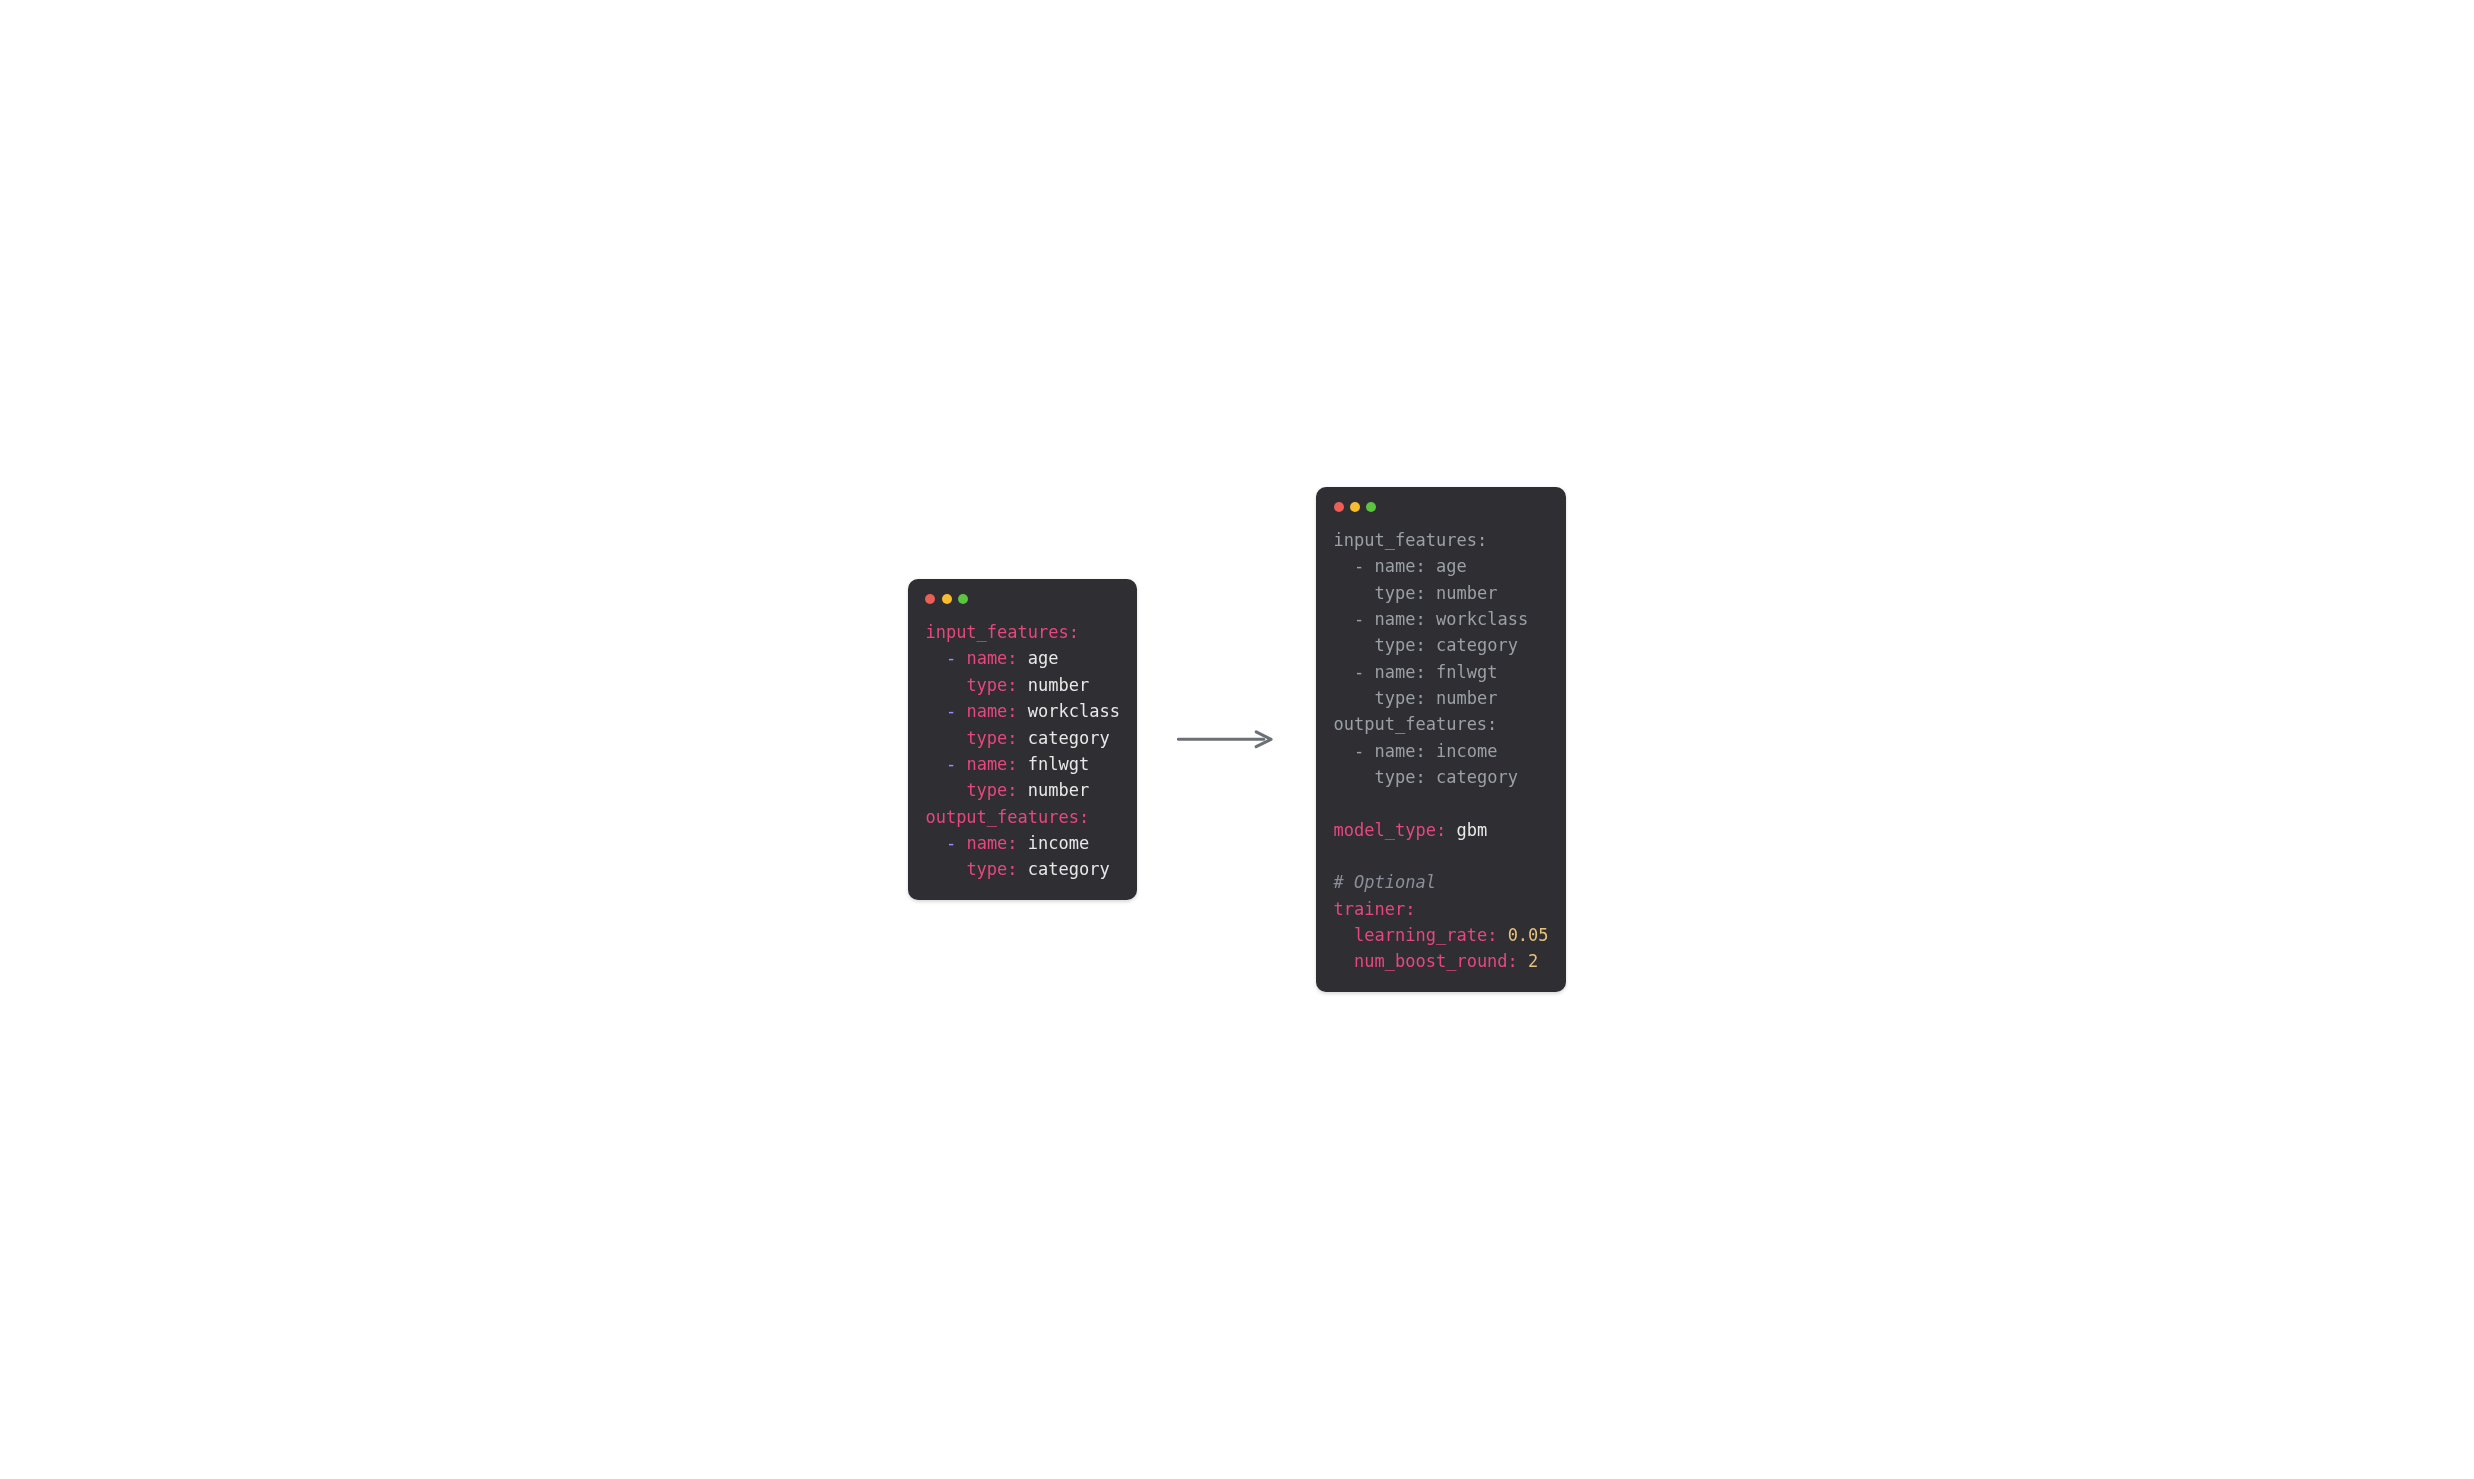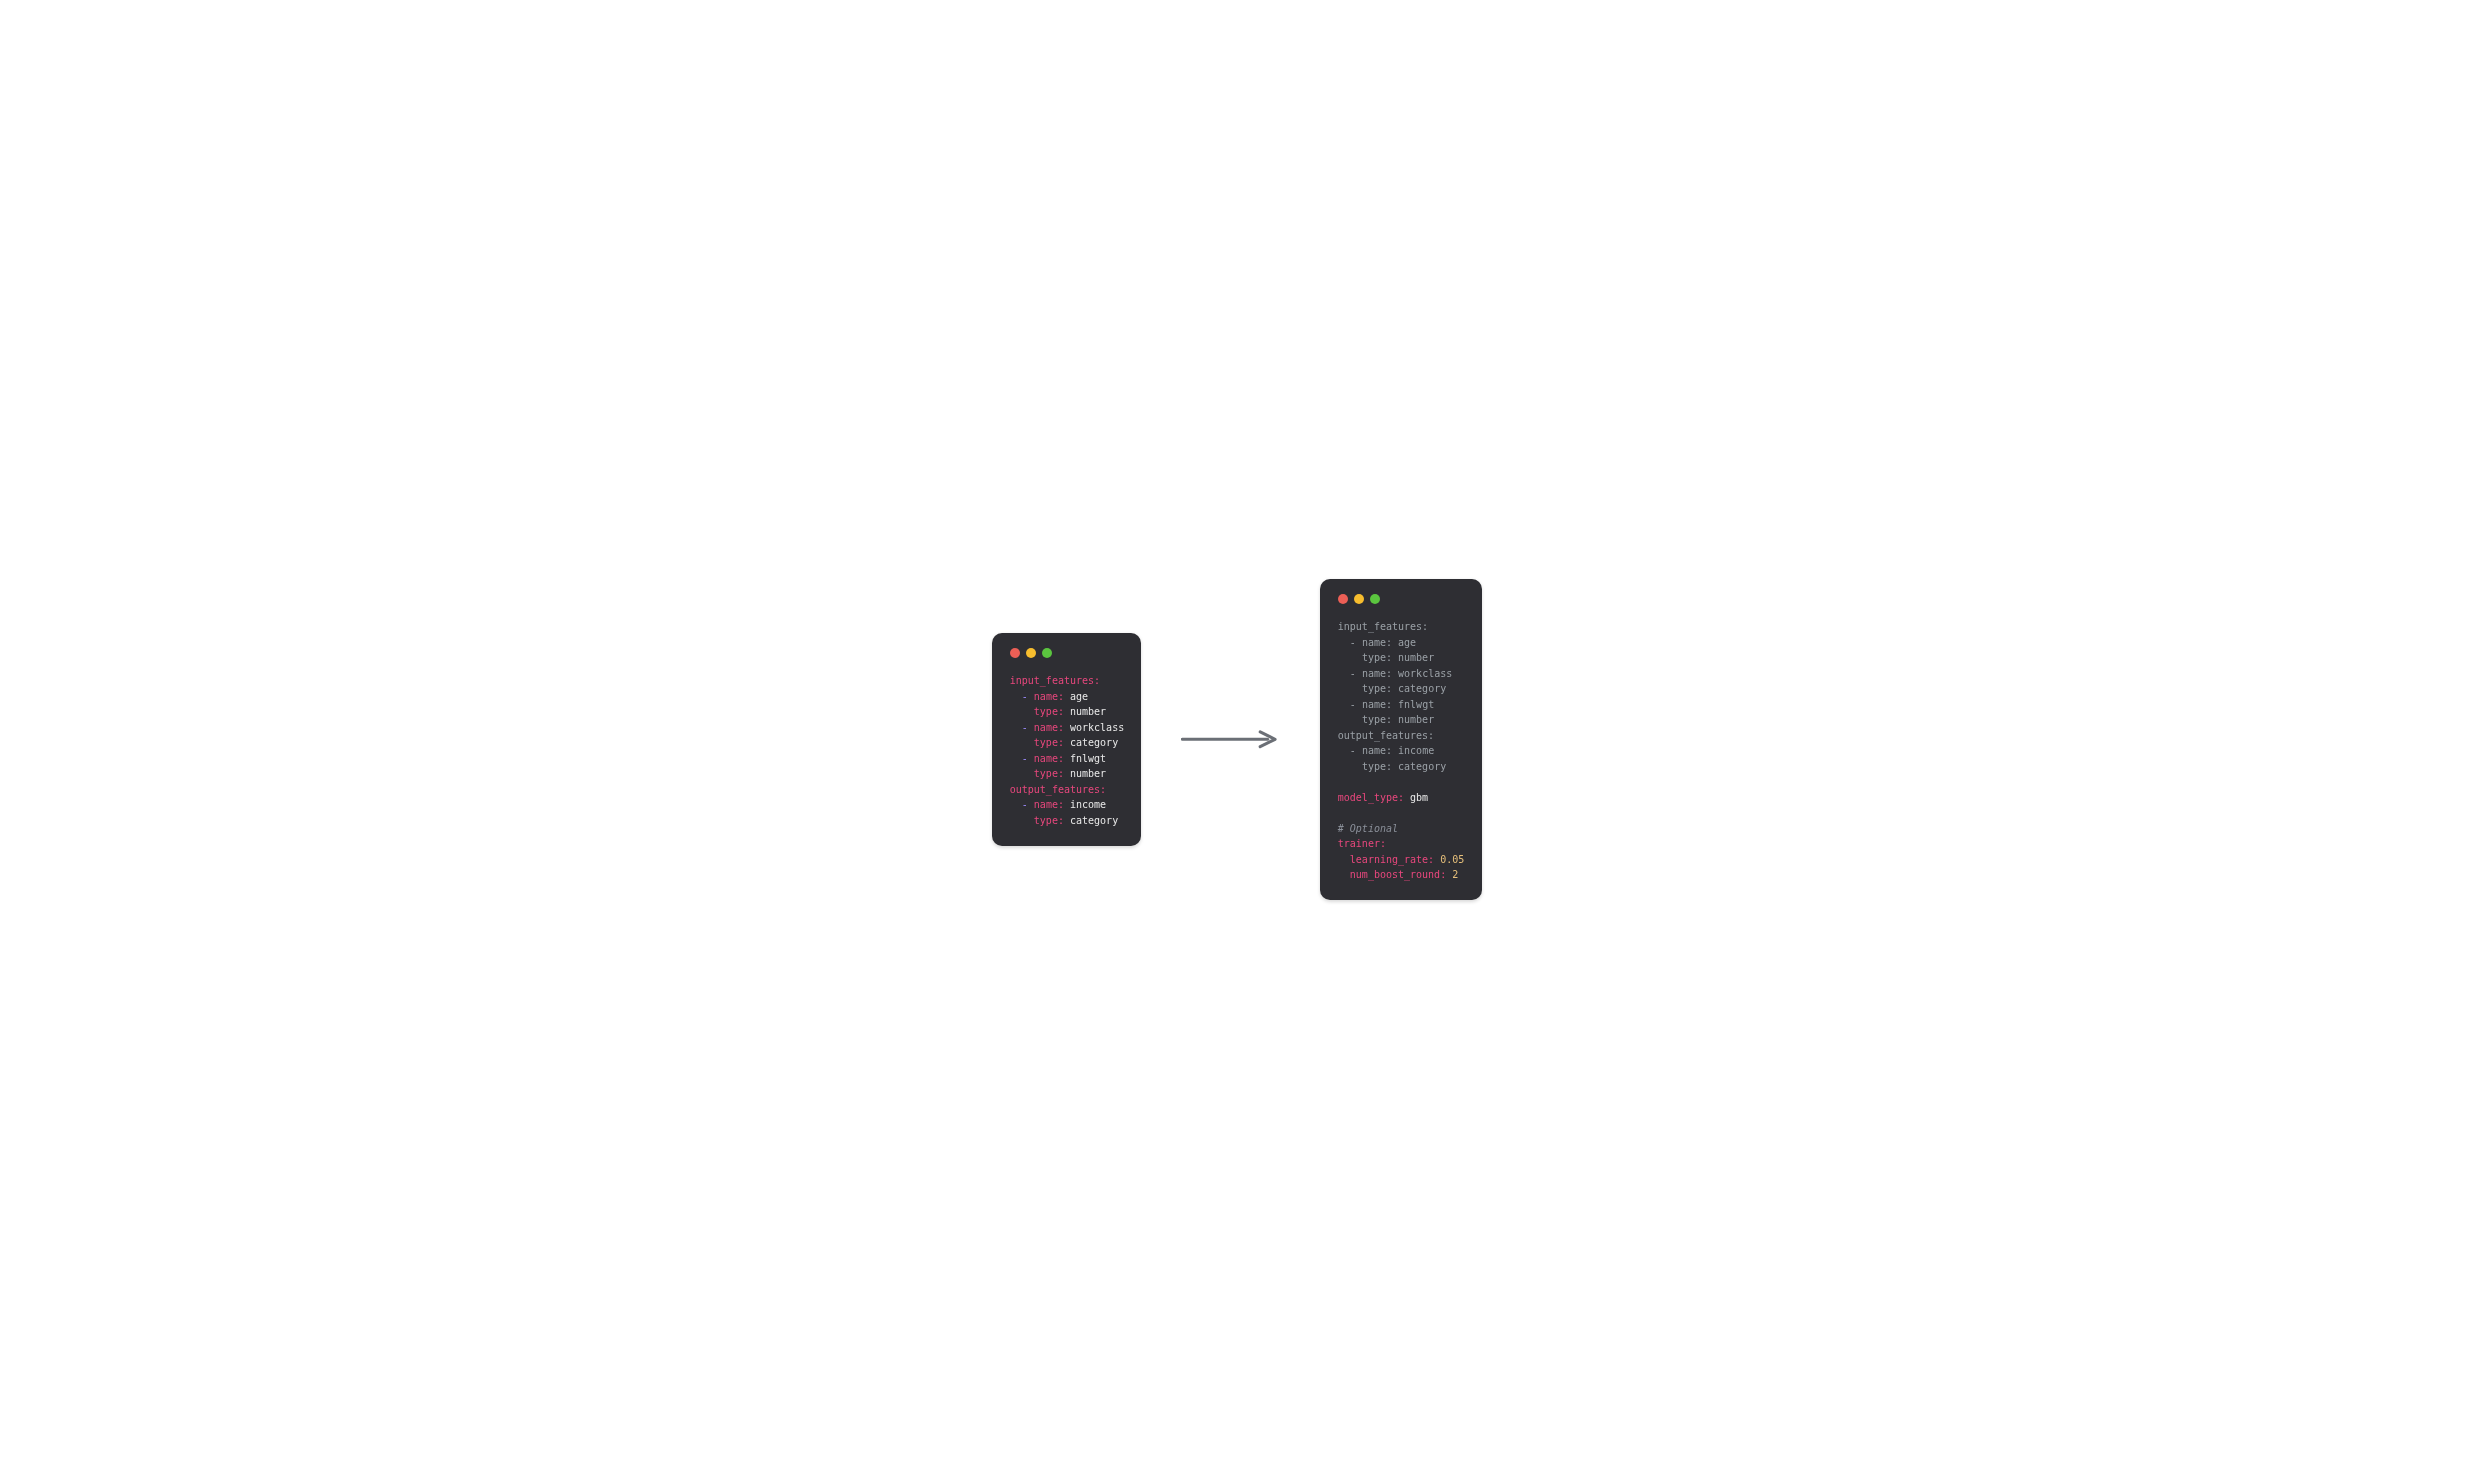--- a/index.html
+++ b/index.html
@@ -31,21 +31,21 @@
     .dot {
       width: 10px;
       height: 10px;
       border-radius: 50%;
     }
     .dot-red    { background: #ec5f56; }
     .dot-yellow { background: #f7bd2e; }
     .dot-green  { background: #5bc53f; }
     pre.code {
       font-family: inherit;
-      font-size: 10px;
+      font-size: 17px;
       line-height: 1.55;
       white-space: pre;
     }
     
     .tk-key     { color: #e8477d; }           
     .tk-val     { color: #e8e8e8; }           
     .tk-dash    { color: #9d8cff; }           
     .tk-num     { color: #e7c07b; }           
     .tk-comment { color: #8a8f99; font-style: italic; }
     .muted .tk-key,

